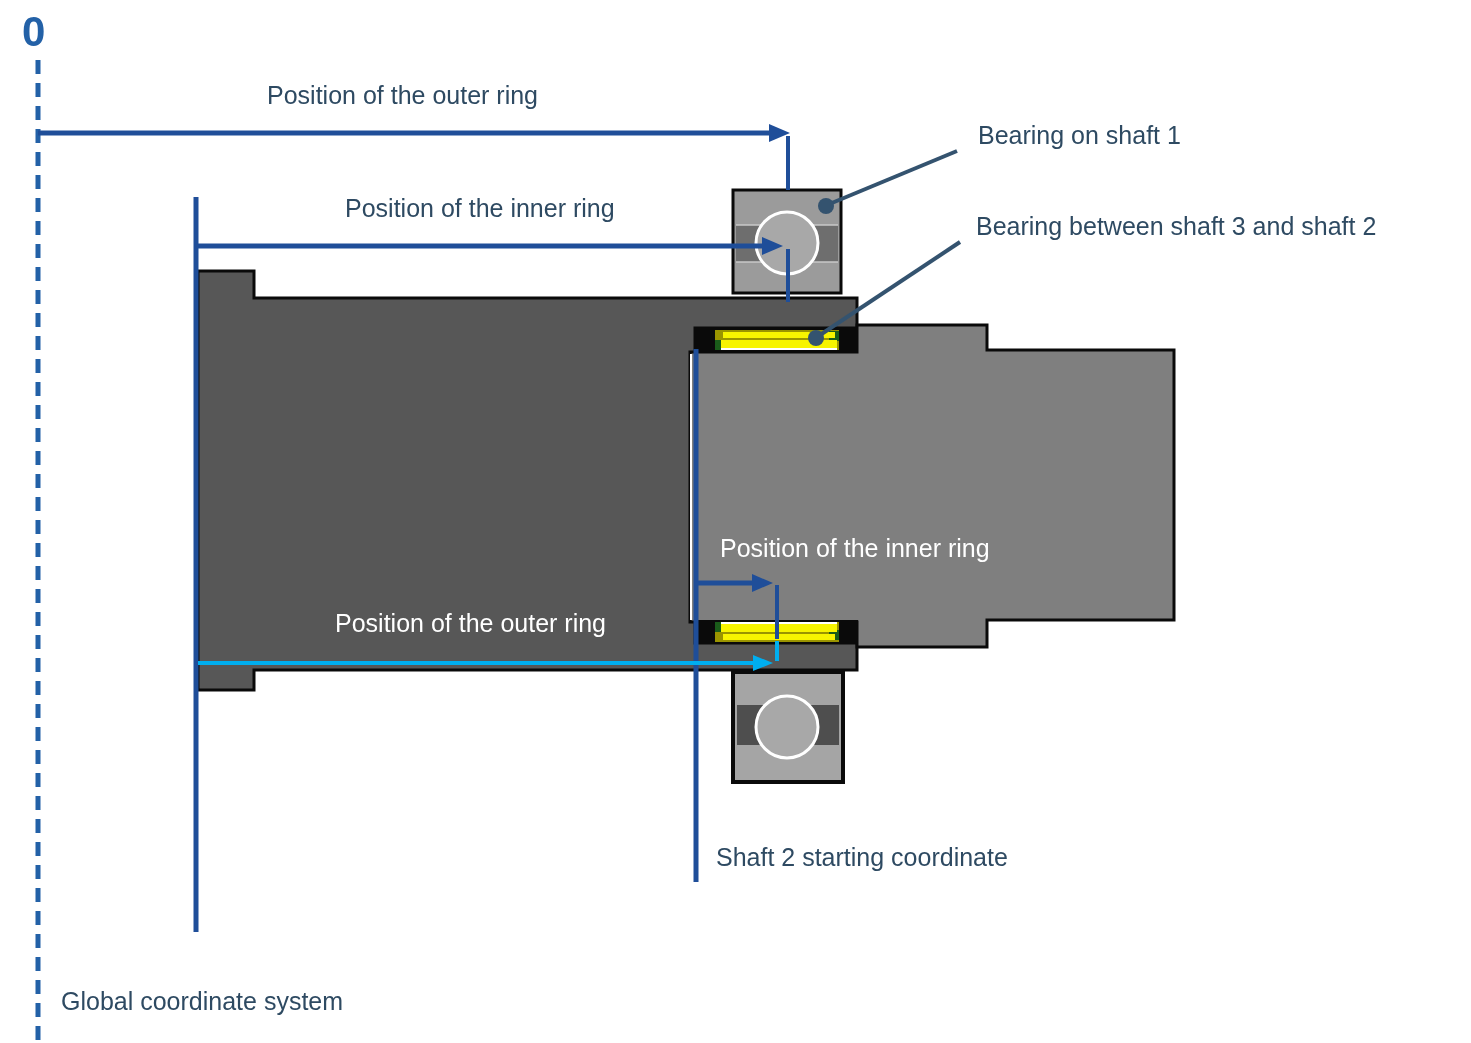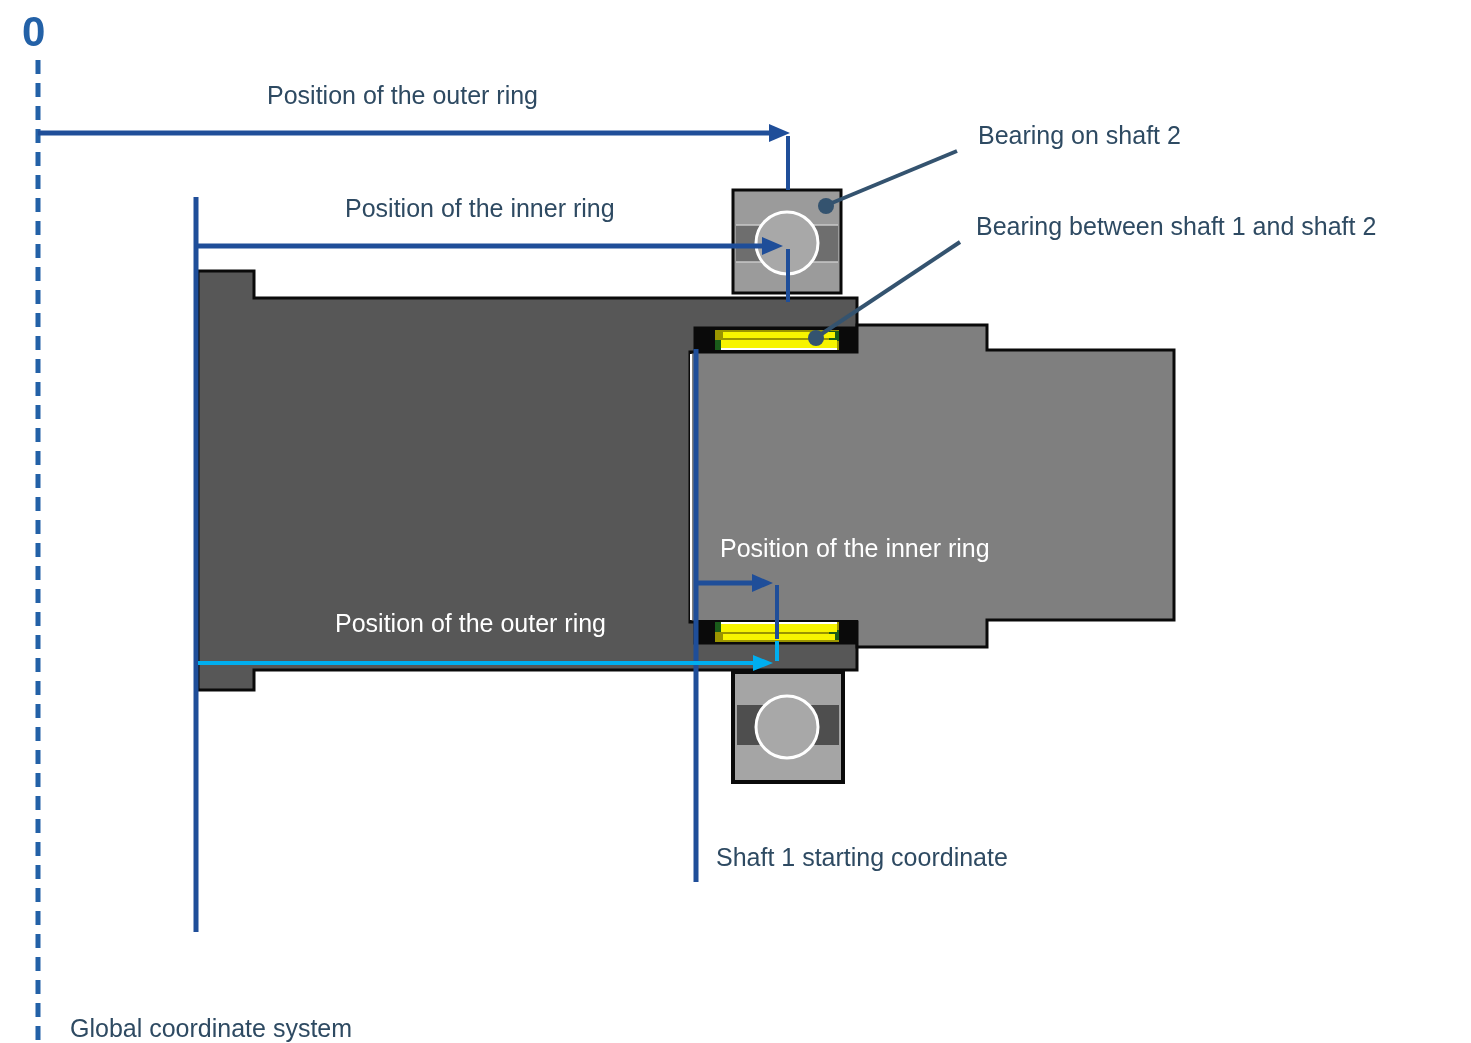--- a/index.html
+++ b/index.html
@@ -117,25 +117,25 @@
       <circle cx="816" cy="338" r="8" style="fill:var(--leader-slate);"></circle>
     </g>
   </svg>
 
   <div id="zero-label">0</div>
 
   <div class="lbl" style="left:267px;top:81px;">Position of the outer ring</div>
 
   <div class="lbl" style="left:345px;top:194px;">Position of the inner ring</div>
 
-  <div class="lbl" style="left:978px;top:121px;">Bearing on shaft 2</div>
+  <div class="lbl" style="left:978px;top:121px;">Bearing on shaft 1</div>
 
-  <div class="lbl" style="left:976px;top:212px;">Bearing between shaft 1 and shaft 2</div>
+  <div class="lbl" style="left:976px;top:212px;">Bearing between shaft 3 and shaft 2</div>
 
   <div class="lbl white" style="left:720px;top:534px;">Position of the inner ring</div>
 
   <div class="lbl white" style="left:335px;top:609px;">Position of the outer ring</div>
 
-  <div class="lbl" style="left:716px;top:843px;">Shaft 1 starting coordinate</div>
+  <div class="lbl" style="left:716px;top:843px;">Shaft 2 starting coordinate</div>
 
 
-  <div class="lbl" style="left:70px;top:987px;margin-top:27px;">Global coordinate system</div>
+  <div class="lbl" style="left:61px;top:987px;">Global coordinate system</div>
 </div>
 
 </body></html>

